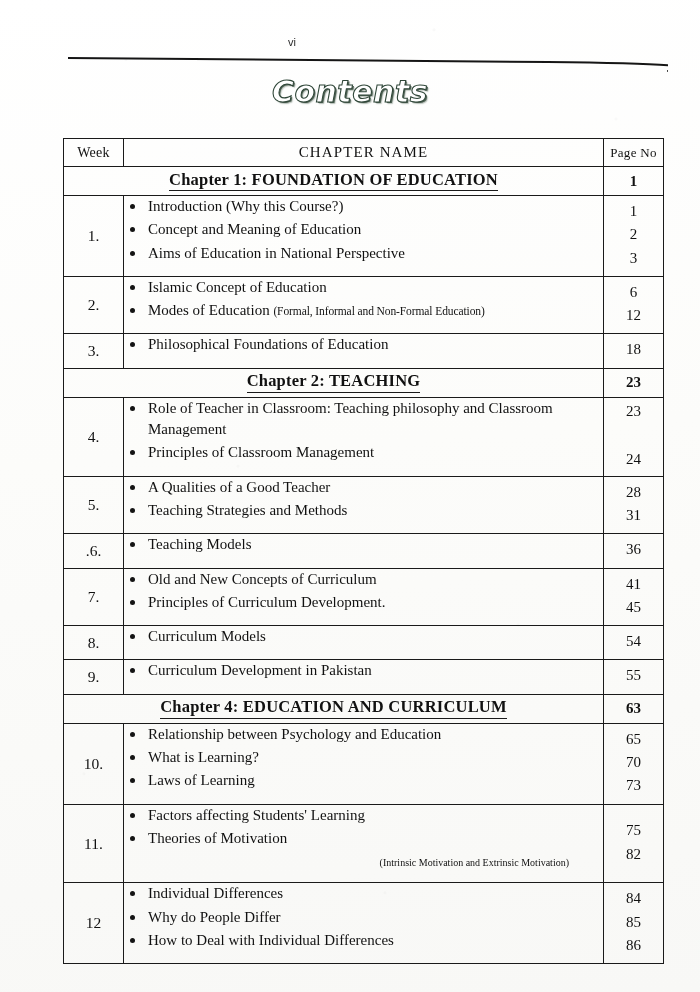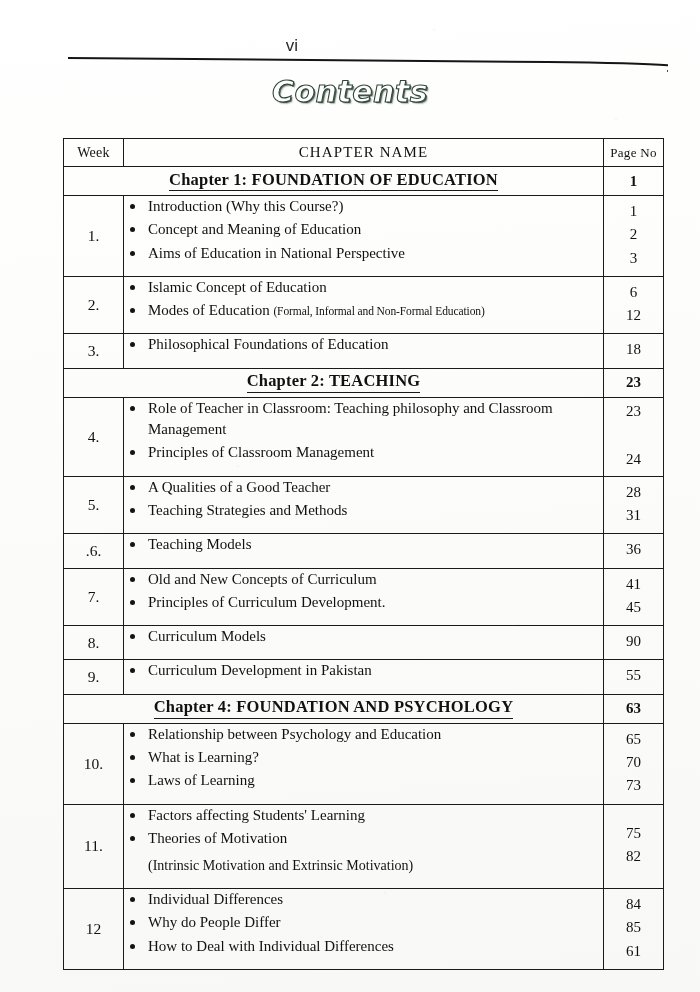--- a/index.html
+++ b/index.html
@@ -32,21 +32,21 @@
   }
 
   
   .folio {
     position: absolute;
     top: 36px;
     left: 0;
     width: 584px;
     text-align: center;
     font-family: "Liberation Sans", sans-serif;
-    font-size: 17px;
+    font-size: 11px;
     color: #2b2b2b;
   }
 
   
   .folio-rule {
     position: absolute;
     top: 55px;
     left: 68px;
     width: 600px;
     height: 18px;
@@ -161,22 +161,22 @@
     height: 5px;
     background: #141414;
     border-radius: 50%;
   }
   .topic-note {
     font-size: 11.5px;
     letter-spacing: -0.1px;
   }
   .sub-note {
     display: block;
-    text-align: left;
-    font-size: 14px;
+    text-align: right;
+    font-size: 10px;
     margin-top: 7px;
     padding-right: 34px;
   }
 
   
   td.pages-cell {
     text-align: center;
     font-size: 15px;
     padding: 5px 0 6px 0;
     line-height: 1.42;
@@ -315,36 +315,36 @@
           </td>
         </tr>
         <tr>
           <td class="week-cell">8.</td>
           <td class="topics-cell">
             <ul class="topics">
               <li><span>Curriculum Models</span></li>
             </ul>
           </td>
           <td class="pages-cell">
-            <span class="pg">90</span>
+            <span class="pg">54</span>
           </td>
         </tr>
         <tr>
           <td class="week-cell">9.</td>
           <td class="topics-cell">
             <ul class="topics">
               <li><span>Curriculum Development in Pakistan</span></li>
             </ul>
           </td>
           <td class="pages-cell">
             <span class="pg">55</span>
           </td>
         </tr>
         <tr>
-          <td class="chapter-cell" colspan="2"><span class="chapter-title">Chapter 4: FOUNDATION AND PSYCHOLOGY</span></td>
+          <td class="chapter-cell" colspan="2"><span class="chapter-title">Chapter 4: EDUCATION AND CURRICULUM</span></td>
           <td class="chapter-page">63</td>
         </tr>
         <tr>
           <td class="week-cell">10.</td>
           <td class="topics-cell">
             <ul class="topics">
               <li><span>Relationship between Psychology and Education</span></li>
               <li><span>What is Learning?</span></li>
               <li><span>Laws of Learning</span></li>
             </ul>
@@ -373,18 +373,18 @@
           <td class="topics-cell">
             <ul class="topics">
               <li><span>Individual Differences</span></li>
               <li><span>Why do People Differ</span></li>
               <li><span>How to Deal with Individual Differences</span></li>
             </ul>
           </td>
           <td class="pages-cell">
             <span class="pg">84</span>
             <span class="pg">85</span>
-            <span class="pg">61</span>
+            <span class="pg">86</span>
           </td>
         </tr>
       </tbody>
   </table>
 </div>
 
 </body></html>

